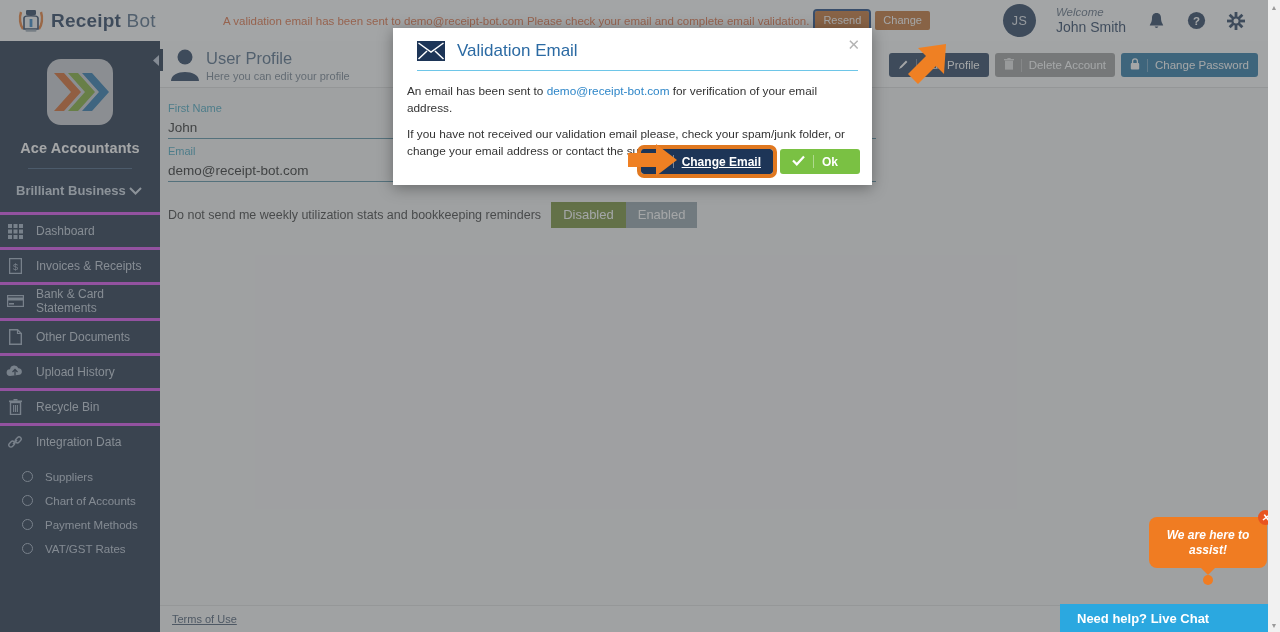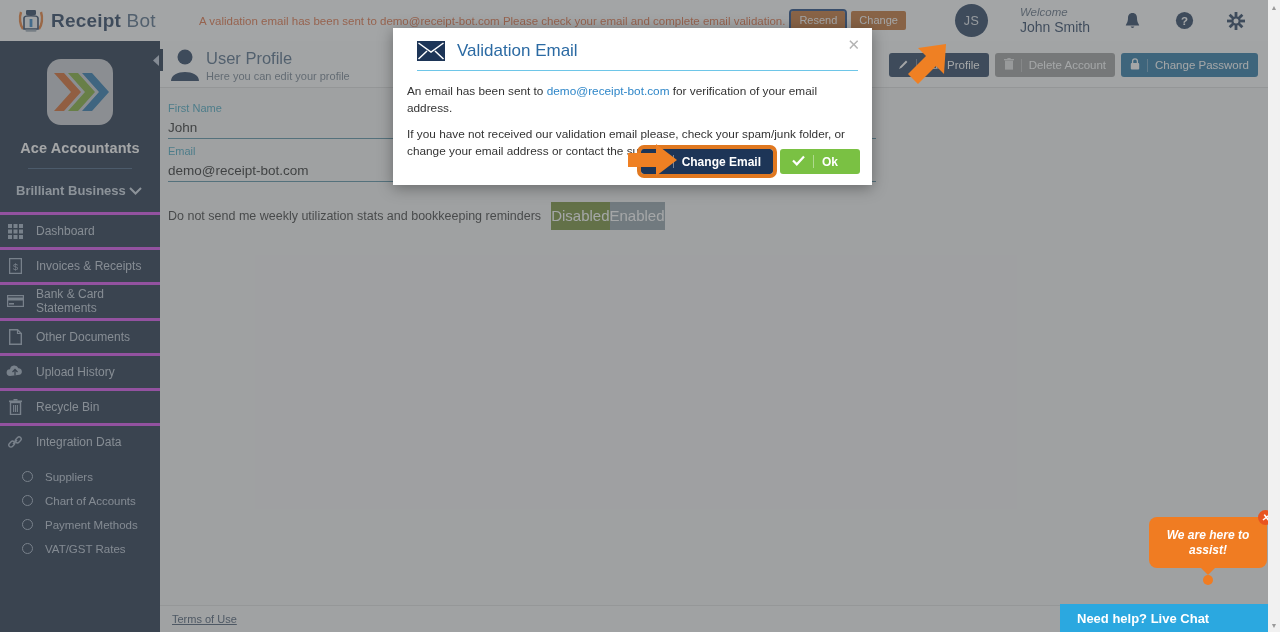--- a/index.html
+++ b/index.html
@@ -29,21 +29,21 @@
   .topbar-center { flex:1; display:flex; align-items:center; justify-content:center; gap:6px; padding-right:10px; }
   .valid-msg { font-size:11.5px; color:#e06a3b; white-space:nowrap; }
   .valid-msg .mail { color:#e06a3b; }
   .btn-mini {
     font-size:11px; color:#fff; background:#c06a28;
     border:none; padding:3px 8px 4px; border-radius:2px; cursor:pointer;
     font-family:"Liberation Sans", sans-serif; line-height:1.1;
   }
   .btn-mini.hl { outline:2px solid #123c7a; outline-offset:0px; }
 
-  .topbar-right { display:flex; align-items:center; gap:32px; padding-right:22px; }
+  .topbar-right { display:flex; align-items:center; gap:20px; padding-right:22px; }
   .avatar {
     width:33px; height:33px; border-radius:50%; background:#1d3557;
     color:#dfe4ea; font-size:12.5px; display:flex; align-items:center; justify-content:center;
     letter-spacing:.5px;
   }
   .welcome-wrap { line-height:1.25; }
   .welcome-small { font-size:11.5px; font-style:italic; color:#5a6a7d; }
   .welcome-name { font-size:14px; color:#1d3557; }
   .ticon { width:20px; height:20px; color:#1d3557; display:flex; align-items:center; justify-content:center; cursor:pointer; }
 
@@ -97,21 +97,21 @@
   .btn-grey { background:#9a9a9a; }
   .btn-teal { background:#1d6fa0; }
 
   .form-area { padding:10px 0 0 6px; }
   .field { width:708px; margin:0 0 2px 2px; padding:4px 0 3px; border-bottom:1px solid #4f8ba0; }
   .field-label { font-size:11px; color:#3fa4bf; }
   .field-value { font-size:13.5px; color:#222; padding-top:6px; }
   .toggle-row { display:flex; align-items:center; gap:10px; padding:18px 0 0 2px; }
   .toggle-label { font-size:12.5px; color:#333; }
   .toggle { display:flex; }
-  .tg { padding:5px 0 6px; font-size:15px; color:#fff; cursor:pointer; }
+  .tg { padding:5px 12px 6px; font-size:13px; color:#fff; cursor:pointer; }
   .tg-on { background:#6f8b2d; }
   .tg-off { background:#8f9ea6; }
 
   .footer {
     position:absolute; left:0; bottom:0; width:1108px; height:27px;
     border-top:1px solid #dddddd; background:#f5f5f5; display:flex; align-items:center; padding-left:12px;
   }
   .footer a { font-size:11px; color:#41536b; text-decoration:underline; cursor:pointer; }
 
   
@@ -131,21 +131,21 @@
   .modal-p + .modal-p { margin-top:9px; }
   .modal-p a { color:#2e86c8; text-decoration:none; cursor:pointer; }
   .modal-foot { position:absolute; right:12px; bottom:11px; display:flex; gap:7px; align-items:center; }
   .mbtn {
     display:flex; align-items:center; gap:8px; height:25px; padding:0 12px;
     font-size:12px; color:#fff; border:none; border-radius:3px; cursor:pointer; font-weight:bold;
     font-family:"Liberation Sans", sans-serif;
   }
   .mbtn .sep { width:1px; height:13px; background:rgba(255,255,255,.4); }
   .mbtn-dark { background:#1d3557; }
-  .mbtn-dark.hl { outline:4px solid #e07820; }
+  .mbtn-dark.hl { outline:4px solid #e07820;text-decoration:underline; }
   .mbtn-green { background:#7ac143; padding:0 22px 0 12px; }
 
   
   .arrow { position:absolute; z-index:70; }
 
   
   .chat-bubble {
     position:absolute; right:13px; bottom:64px; width:118px; padding:11px 9px;
     background:#f07c22; border-radius:8px; z-index:65;
     color:#fff; font-size:12px; font-style:italic; text-align:center; font-weight:bold; line-height:1.2;

